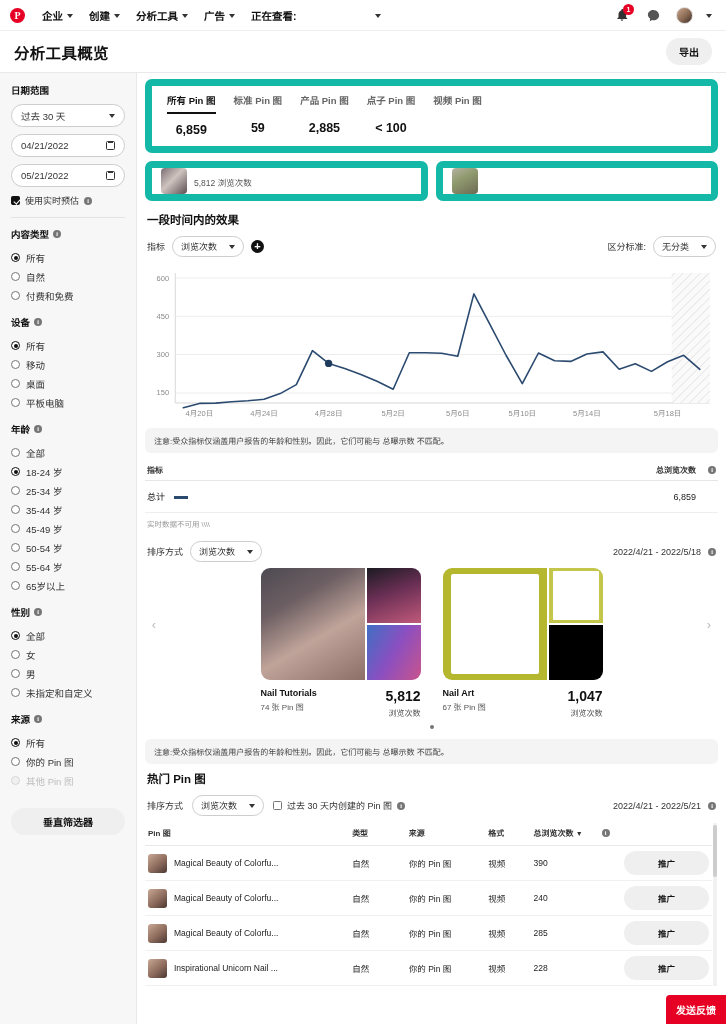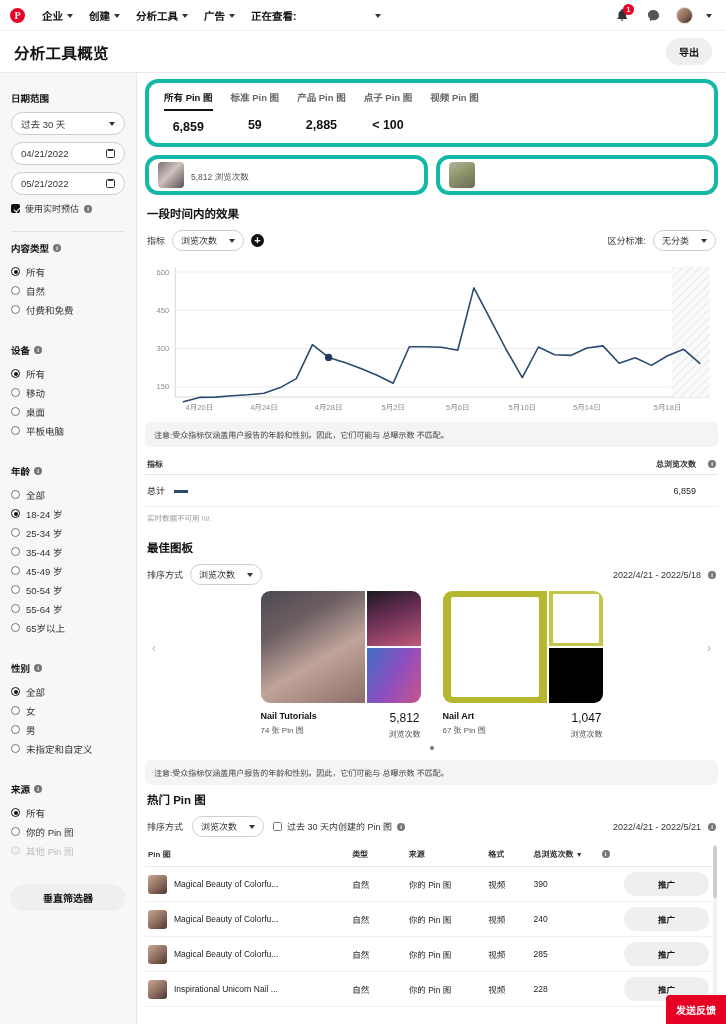--- a/index.html
+++ b/index.html
@@ -63,21 +63,21 @@
 
   
   .layout { display: flex; height: 952px; }
 
   
   .sidebar {
     width: 137px; background: #f7f7f7; border-top: 1px solid #e9e9e9;
     border-right: 1px solid #e9e9e9; padding: 10px 11px 0 11px;
     font-size: 9.5px; overflow: hidden;
   }
-  .filter-group { padding-bottom: 16px; margin-top: 8px; }
+  .filter-group { padding-bottom: 10px; }
   .filter-group.divided { border-bottom: 1px solid #e3e3e3; margin-bottom: 9px; }
   .filter-title {
     font-size: 9.5px; font-weight: bold; color: #111;
     margin-bottom: 7px; display: flex; align-items: center; gap: 4px;
   }
   .info-i {
     width: 8px; height: 8px; border-radius: 50%; background: #767676;
     color: #fff; font-size: 6px; font-weight: bold; line-height: 8px;
     text-align: center; display: inline-block; flex: none;
     font-family: "Liberation Serif", serif;
@@ -122,21 +122,21 @@
     font-size: 10px; font-weight: bold; color: #111; cursor: pointer;
     margin-top: 8px; font-family: inherit;
   }
 
   
   .main {
     flex: 1; border-top: 1px solid #e9e9e9; background: #fff;
     padding: 6px 8px 0 8px; overflow: hidden;
   }
   .card {
-    border: 4px solid #14b8a6; border-radius: 13px; background: #fff;
+    border: 7px solid #14b8a6; border-radius: 7px; background: #fff;
   }
 
   
   .metric-card { padding: 7px 0 9px 0; margin-bottom: 8px; }
   .metric-tabs { display: flex; padding: 0 6px; }
   .metric-tab { padding: 0 9px; cursor: pointer; }
   .metric-tab .lbl {
     font-size: 9.5px; font-weight: bold; color: #666; padding-bottom: 5px;
     display: block; white-space: nowrap;
   }
@@ -228,21 +228,21 @@
   .shop1 { background: #b5b82e; position: relative; }
   .shop1::after {
     content:""; position: absolute; inset: 6px 8px; background: #fff; border-radius: 2px;
   }
   .shop2 { background: #c3c64a; position: relative; }
   .shop2::after { content:""; position: absolute; inset: 3px 4px; background: #fff; border-radius: 1px; }
   .shop3 { background: #000; }
   .board-meta { display: flex; justify-content: space-between; margin-top: 8px; }
   .board-name { font-size: 9px; font-weight: bold; color: #111; }
   .board-count { font-size: 8px; color: #555; margin-top: 3px; }
-  .board-val { font-size: 12px; font-weight: normal; color: #111; text-align: center; }
+  .board-val { font-size: 14px; font-weight: bold; color: #111; text-align: left; }
   .board-vlbl { font-size: 8px; color: #555; text-align: right; margin-top: 3px; }
   .car-arrow {
     position: absolute; top: 50px; width: 14px; height: 14px; cursor: pointer;
     color: #bbb; font-size: 13px; line-height: 14px; text-align: center;
   }
   .car-left { left: 2px; }
   .car-right { right: 2px; }
   .dots { display: flex; justify-content: center; gap: 4px; margin: 7px 0 10px 0; }
   .dot { width: 4px; height: 4px; border-radius: 50%; background: #cfcfcf; cursor: pointer; }
   .dot.on { background: #767676; }
@@ -626,21 +626,20 @@
             <span>总计</span>
             <span class="legend-line"></span>
           </td>
           <td class="td-right">6,859</td>
           <td></td>
         </tr>
       </tbody>
     </table>
     <div class="est-note">实时数据不可用 \\\\</div>
 
-    <div class="sec-title">最佳图板</div>
     <div class="chart-ctl">
       <span class="ctl-label">排序方式</span>
       <div class="pill-select">
         <span>浏览次数</span>
         <i class="caret"></i>
       </div>
       <div class="ctl-right">
         <span class="ctl-label">2022/4/21 - 2022/5/18</span>
         <span class="info-i">i</span>
       </div>

